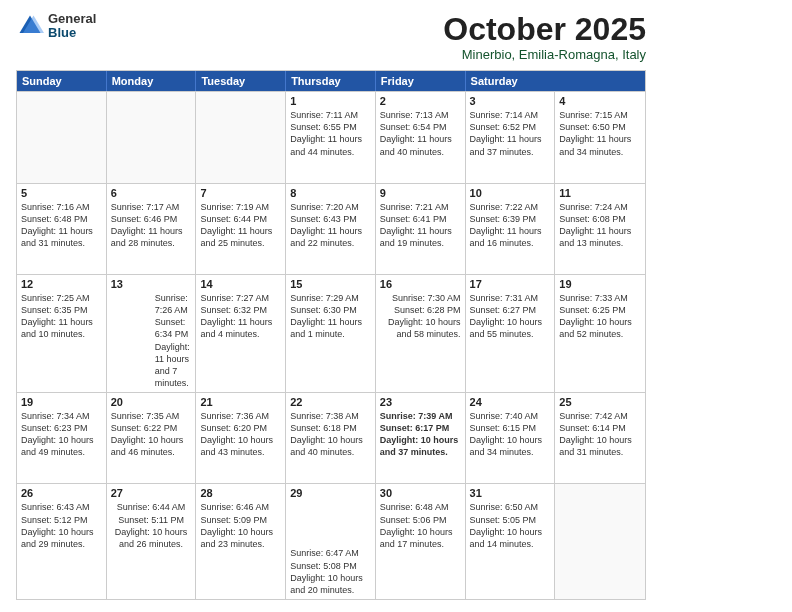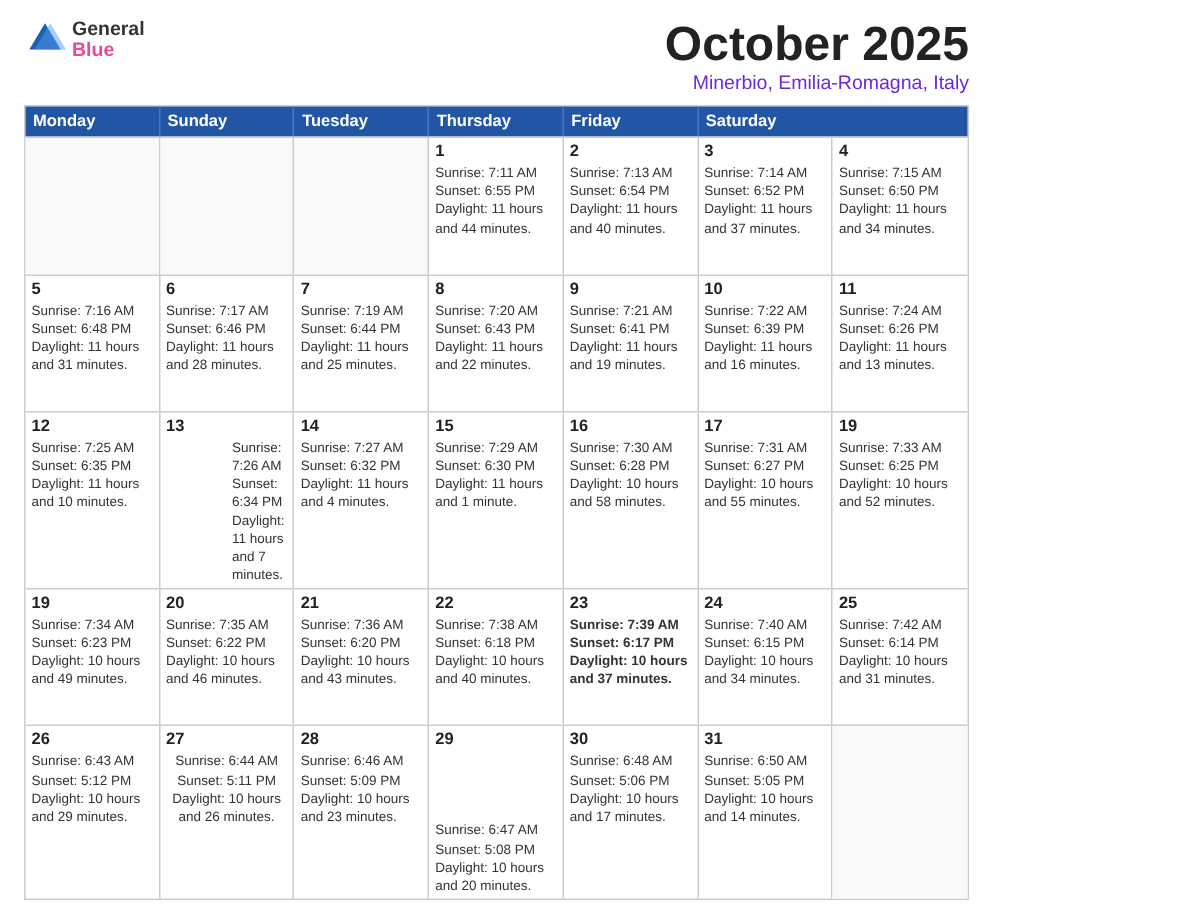--- a/index.html
+++ b/index.html
@@ -29,37 +29,37 @@
       gap: 4px;
     }
     .logo-text {
       display: flex;
       flex-direction: column;
       font-size: 13px;
       font-weight: bold;
       line-height: 1.1;
     }
     .logo-general { color: #333; }
-    .logo-blue { color: #ec4899; }
+    .logo-blue { color: #0c4a6e; }
     .logo-icon {
       width: 28px;
       height: 28px;
     }
     .title-block {
       text-align: right;
     }
     .month-title {
       font-size: 32px;
       font-weight: bold;
       color: #222;
       line-height: 1.1;
     }
     .location {
       font-size: 13px;
-      color: #6d28d9;
+      color: #14532d;
     }
     .calendar {
       flex: 1;
       display: flex;
       flex-direction: column;
       border: 1px solid #ccc;
     }
     .cal-header {
       display: grid;
       grid-template-columns: repeat(7, 1fr);
@@ -123,22 +123,22 @@
       </div>
     </div>
     <div class="title-block">
       <div class="month-title">October 2025</div>
       <div class="location">Minerbio, Emilia-Romagna, Italy</div>
     </div>
   </div>
 
   <div class="calendar">
     <div class="cal-header">
-    <div class="cal-header-cell">Monday</div>
-        <div class="cal-header-cell">Sunday</div>
+    <div class="cal-header-cell">Sunday</div>
+        <div class="cal-header-cell">Monday</div>
         <div class="cal-header-cell">Tuesday</div>
         <div class="cal-header-cell">Thursday</div>
         <div class="cal-header-cell">Friday</div>
         <div class="cal-header-cell">Saturday</div>
       </div>
     <div class="cal-body">
     <div class="cal-row">
           <div class="cal-cell empty"></div>
           <div class="cal-cell empty"></div>
           <div class="cal-cell empty"></div>
@@ -210,21 +210,21 @@
           <div class="cal-cell">
             <div class="day-num">10</div>
             <div class="cell-text" style="white-space: pre-line;">Sunrise: 7:22 AM
 Sunset: 6:39 PM
 Daylight: 11 hours
 and 16 minutes.</div>
           </div>
           <div class="cal-cell">
             <div class="day-num">11</div>
             <div class="cell-text" style="white-space: pre-line;">Sunrise: 7:24 AM
-Sunset: 6:26 PM
+Sunset: 6:08 PM
 Daylight: 11 hours
 and 13 minutes.</div>
           </div>
         </div>
         <div class="cal-row">
           <div class="cal-cell">
             <div class="day-num">12</div>
             <div class="cell-text" style="white-space: pre-line;">Sunrise: 7:25 AM
 Sunset: 6:35 PM
 Daylight: 11 hours
@@ -246,21 +246,21 @@
           </div>
           <div class="cal-cell">
             <div class="day-num">15</div>
             <div class="cell-text" style="white-space: pre-line;">Sunrise: 7:29 AM
 Sunset: 6:30 PM
 Daylight: 11 hours
 and 1 minute.</div>
           </div>
           <div class="cal-cell">
             <div class="day-num">16</div>
-            <div class="cell-text" style="white-space: pre-line;">Sunrise: 7:30 AM
+            <div class="cell-text" style="white-space: pre-line; text-align: right;">Sunrise: 7:30 AM
 Sunset: 6:28 PM
 Daylight: 10 hours
 and 58 minutes.</div>
           </div>
           <div class="cal-cell">
             <div class="day-num">17</div>
             <div class="cell-text" style="white-space: pre-line;">Sunrise: 7:31 AM
 Sunset: 6:27 PM
 Daylight: 10 hours
 and 55 minutes.</div>

